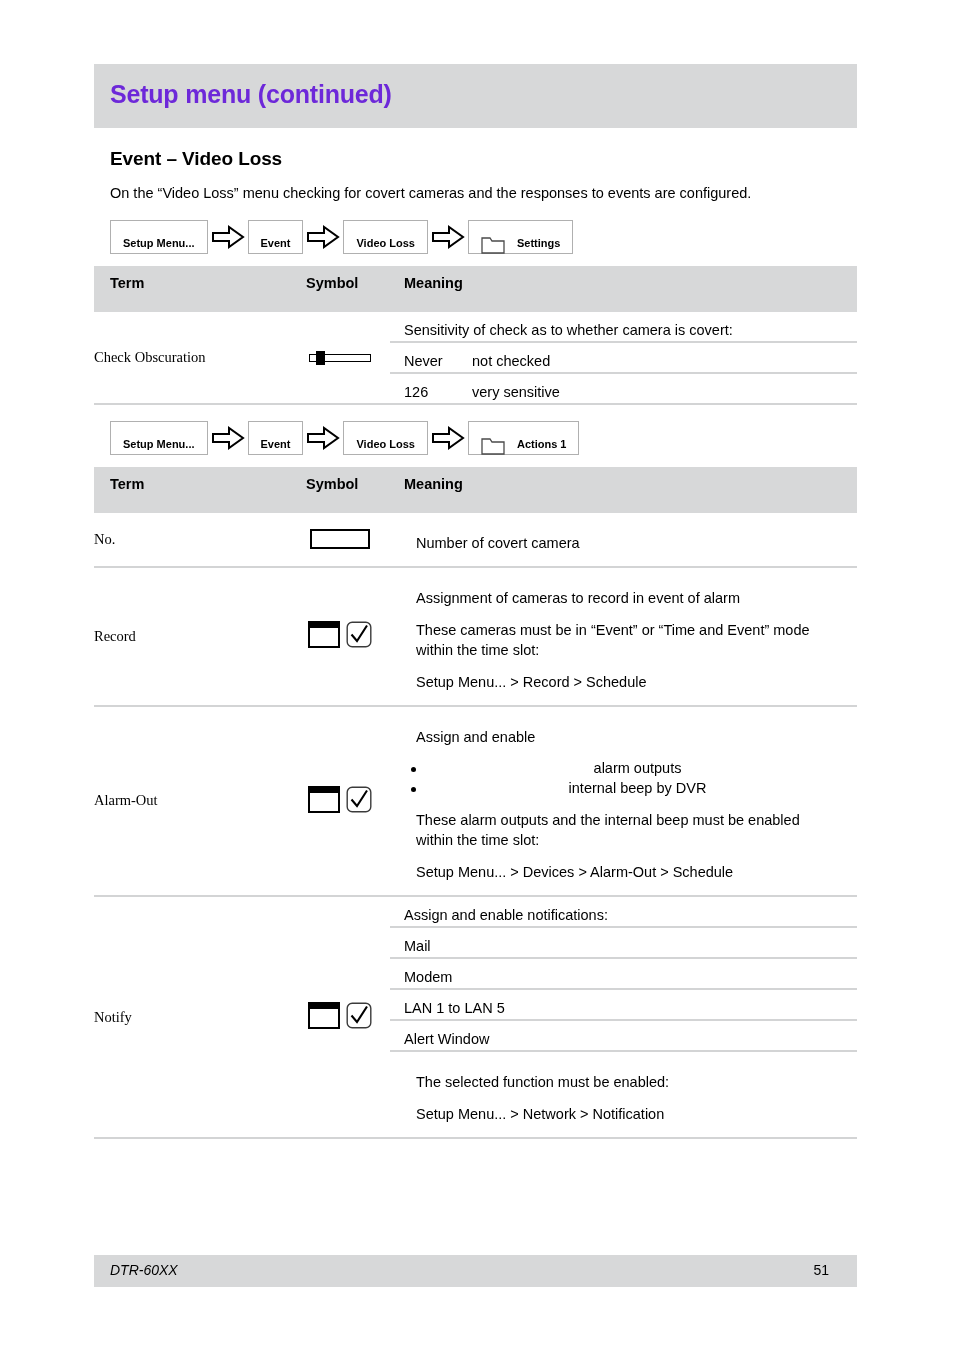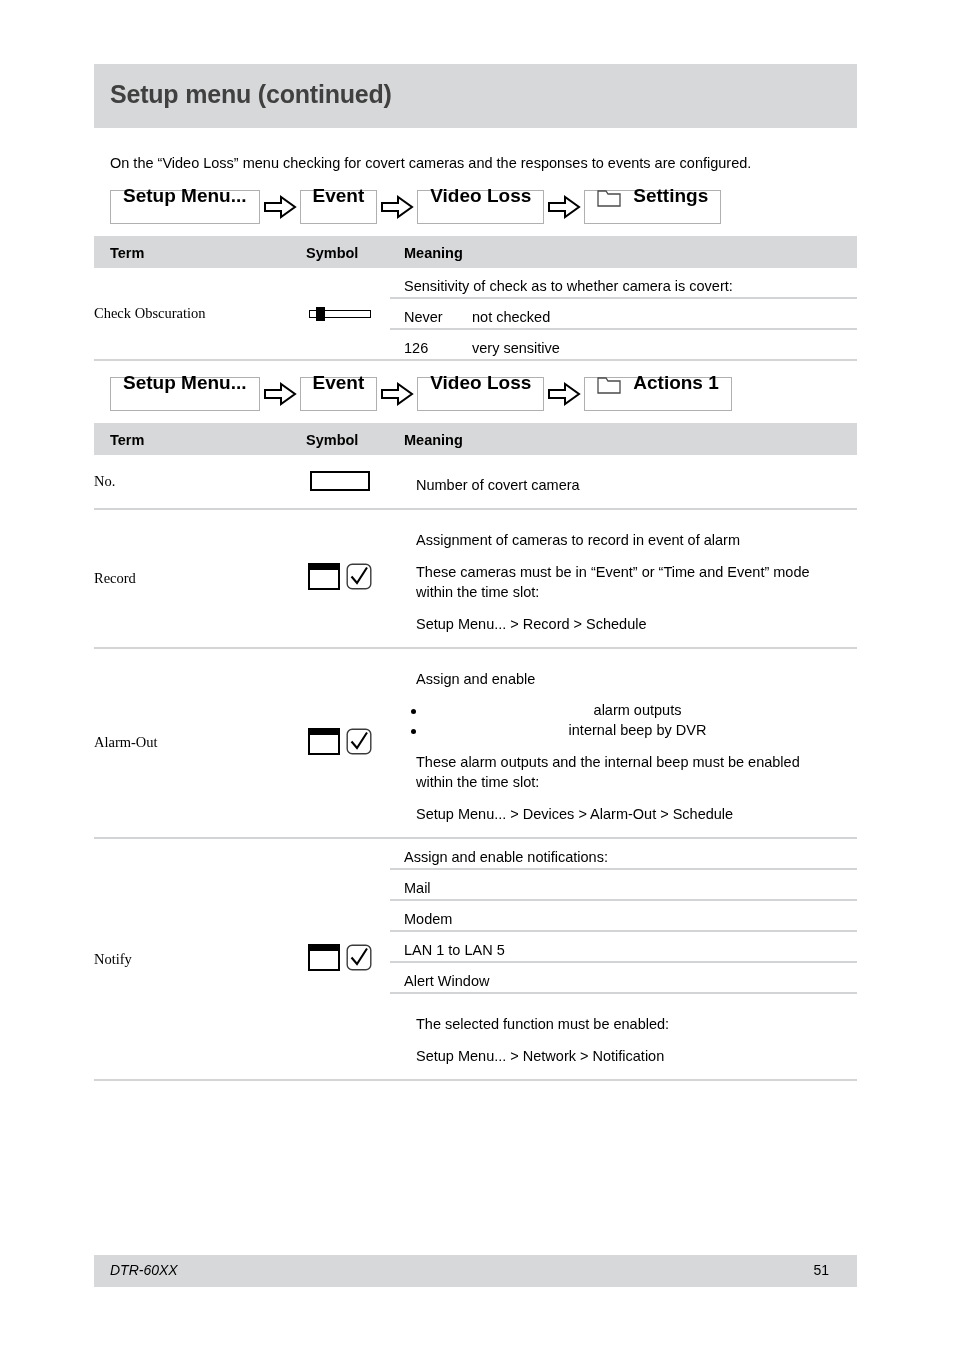--- a/index.html
+++ b/index.html
@@ -32,21 +32,21 @@
     height: 64px;
     background: #d7d8d9;
   }
   .title-band .title-text {
     position: absolute;
     left: 16px;
     top: 16px;
     font-size: 25px;
     font-weight: bold;
     letter-spacing: -0.2px;
-    color: #404040;
+    color: #6d28d9;
   }
 
   
   .content {
     position: absolute;
     left: 94px;
     top: 140px;
     width: 763px;
   }
 
@@ -68,23 +68,23 @@
     margin: 18px 0 0 16px;
     display: flex;
     align-items: center;
     height: 30px;
   }
   .path-box {
     border: 1px solid #b0b0b0;
     background: #ffffff;
     height: 28px;
     display: flex;
-    align-items: flex-end;
+    align-items: flex-start;
     padding: 16px 12px;
-    font-size: 19px;
+    font-size: 11px;
     font-weight: bold;
     box-sizing: border-box;
     white-space: nowrap;
   }
   .path-arrow {
     width: 40px;
     height: 26px;
     display: flex;
     align-items: center;
     justify-content: center;
@@ -108,21 +108,21 @@
   }
   table.spec .c-term   { width: 196px; }
   table.spec .c-symbol { width: 100px; }
   table.spec .c-mean   { width: 467px; }
 
   table.spec thead th {
     background: #d7d8d9;
     text-align: left;
     font-weight: bold;
     font-size: 14.5px;
-    padding: 9px 0 7px 16px;
+    padding: 9px 0 21px 16px;
     vertical-align: middle;
   }
   table.spec thead th.c-mean { padding-left: 14px; }
 
   table.spec td {
     vertical-align: middle;
     padding: 0;
   }
   td.term-cell {
     padding-left: 16px;
@@ -278,20 +278,21 @@
 <body>
 
 <div class="page">
 
   <div class="title-band">
     <div class="title-text">Setup menu (continued)</div>
   </div>
 
   <div class="content">
 
+    <h2 class="section-heading">Event – Video Loss</h2>
 
     <p class="intro">On the “Video Loss” menu checking for covert cameras and the responses to events are configured.</p>
 
     <div class="path">
       <div class="path-box">
         <span>Setup Menu...</span>
       </div>
       <div class="path-arrow">
         <svg width="34" height="24" viewBox="0 0 34 24" aria-hidden="true">
           <path d="M2,8 L18,8 L18,2 L32,12 L18,22 L18,16 L2,16 Z" fill="#ffffff" stroke="#000000" stroke-width="2" stroke-linejoin="miter"></path>

